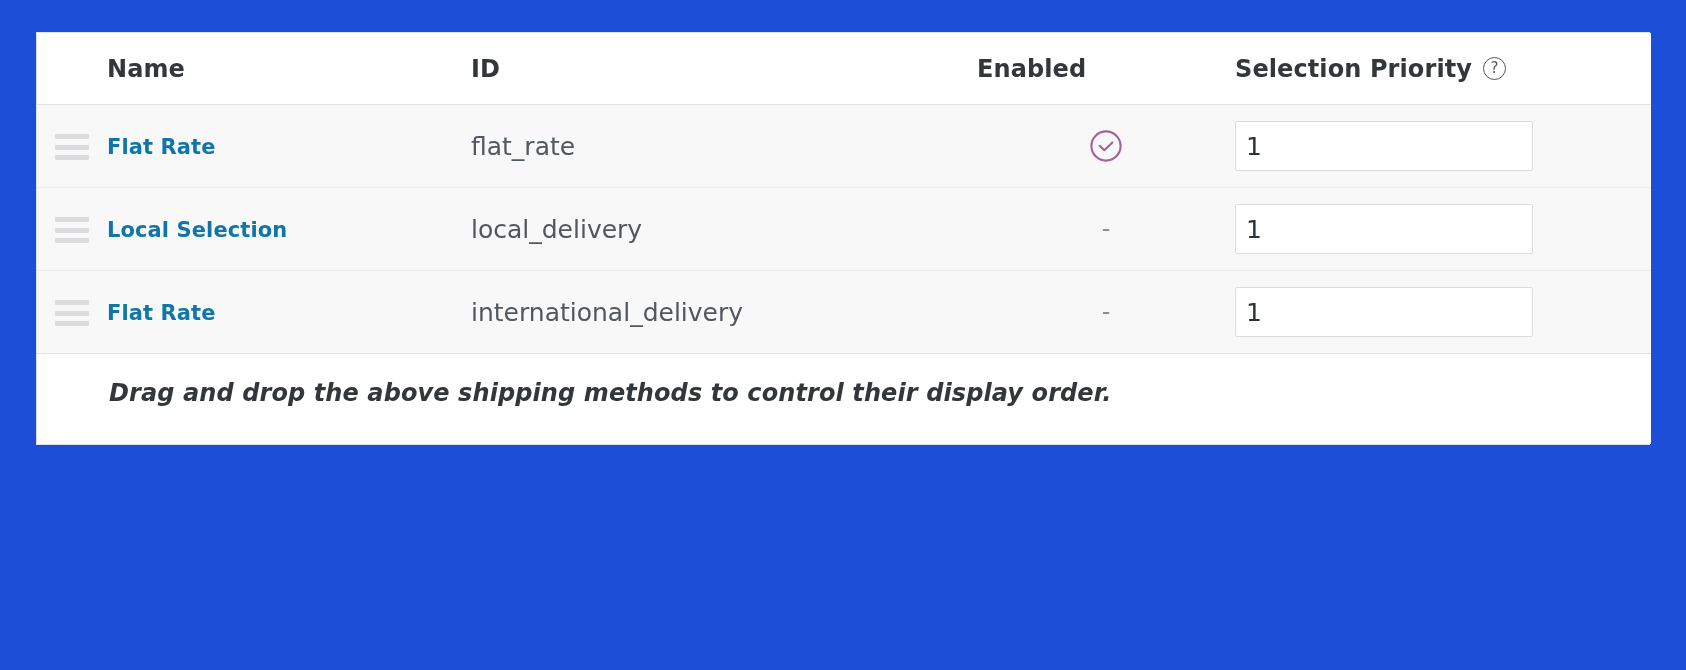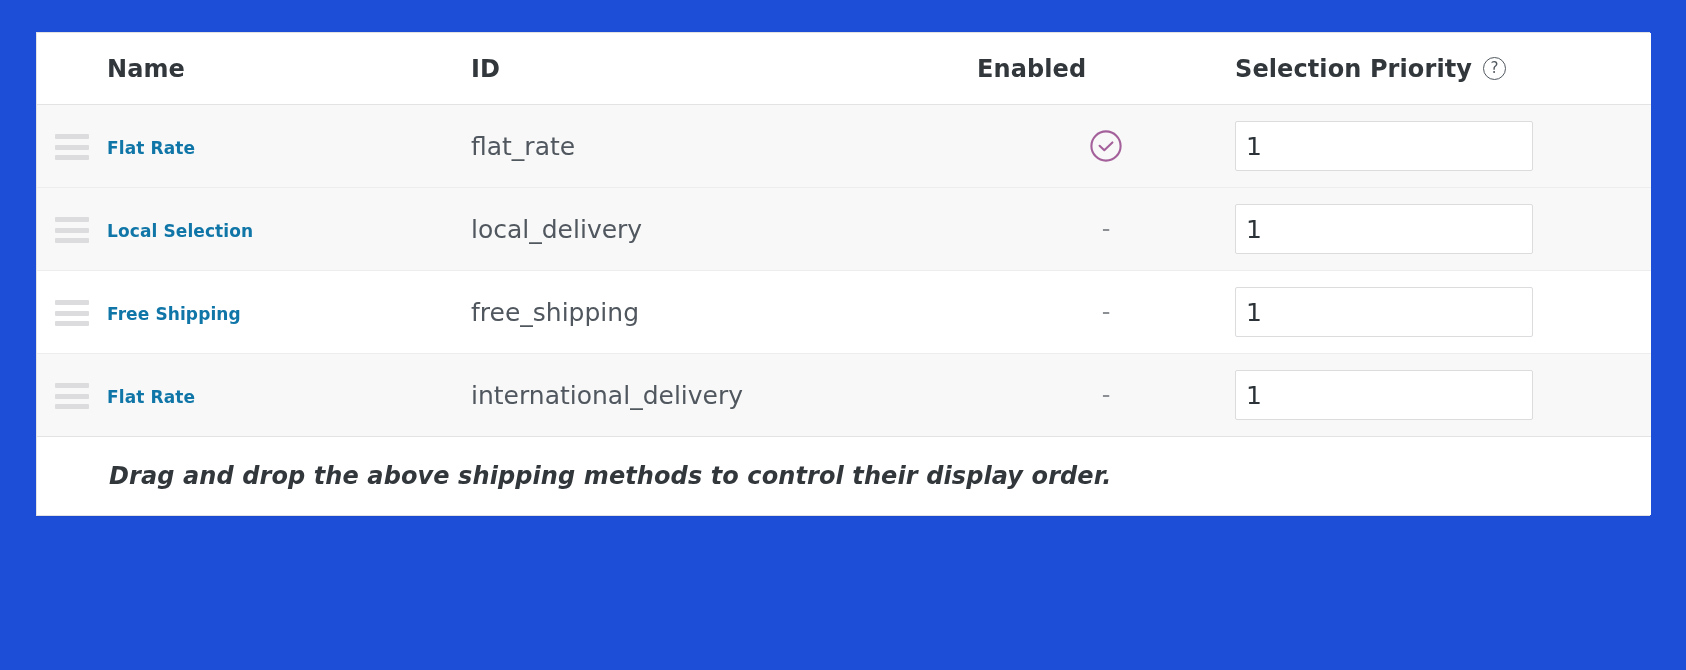--- a/index.html
+++ b/index.html
@@ -122,21 +122,21 @@
     display: block;
     width: 100%;
     height: 5px;
     border-radius: 1px;
     background: #dcdcde;
   }
 
   .method-link {
     color: #1076a8;
     font-weight: bold;
-    font-size: 17px;
+    font-size: 21px;
     text-decoration: none;
     letter-spacing: 0.1px;
     margin-top: 43px;
   }
 
   .id-text {
     color: #50575e;
     font-size: 25px;
     font-weight: normal;
   }
@@ -165,21 +165,21 @@
     padding: 0 10px;
     font-size: 25px;
     color: #2c3338;
     font-family: "DejaVu Sans", "Liberation Sans", sans-serif;
     outline: none;
   }
 
   
   .table-footer td {
     height: 78px;
-    padding: 0 0 0 2px;
+    padding: 0 0 12px 2px;
     vertical-align: middle;
     background: #ffffff;
     border-top: 1px solid #e3e3e5;
   }
   .footer-note {
     font-style: italic;
     font-weight: bold;
     font-size: 24px;
     color: #32373c;
     letter-spacing: 0.1px;
@@ -267,41 +267,20 @@
             <span class="id-text">local_delivery</span>
           </td>
           <td class="cell-enabled">
             <span class="dash-mark">-</span>
           </td>
           <td class="cell-prio">
             <input class="prio-input" type="text" value="1" style="">
           </td>
         </tr>
 
-        <tr class="norm">
-          <td class="cell-handle">
-            <span class="drag-handle">
-              <span></span>
-                <span></span>
-                <span></span>
-            </span>
-          </td>
-          <td class="cell-name">
-            <a href="#" class="method-link">Free Shipping</a>
-          </td>
-          <td class="cell-id">
-            <span class="id-text">free_shipping</span>
-          </td>
-          <td class="cell-enabled">
-            <span class="dash-mark">-</span>
-          </td>
-          <td class="cell-prio">
-            <input class="prio-input" type="text" value="1" style="">
-          </td>
-        </tr>
 
         <tr class="alt">
           <td class="cell-handle">
             <span class="drag-handle">
               <span></span>
                 <span></span>
                 <span></span>
             </span>
           </td>
           <td class="cell-name">

